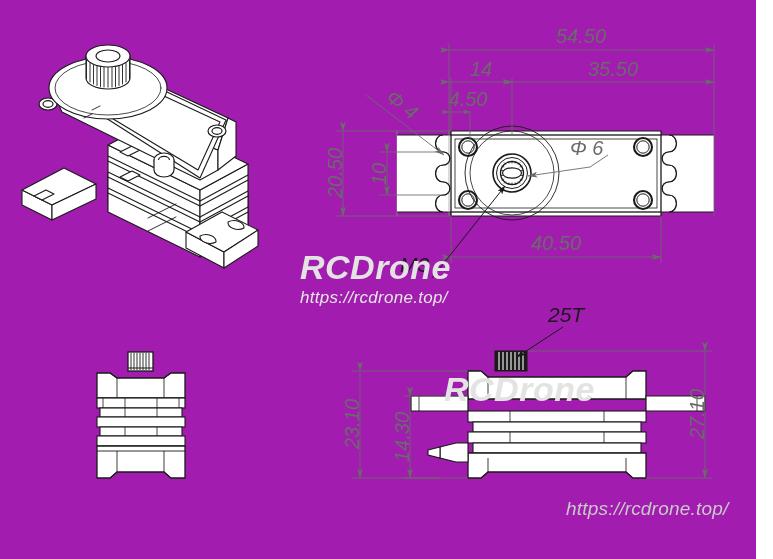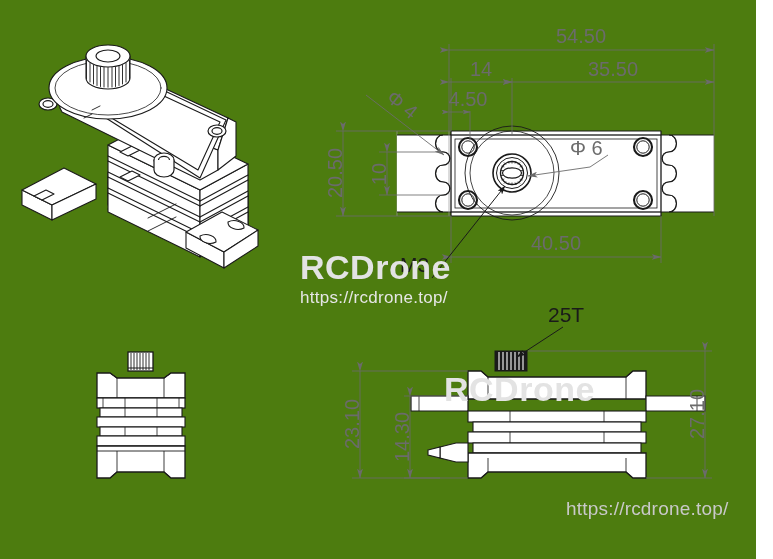--- a/index.html
+++ b/index.html
@@ -4,23 +4,24 @@
 <style>
   html, body {
     margin: 0;
     padding: 0;
     background: #ffffff;
   }
   #page {
     position: relative;
     width: 756px;
     height: 559px;
-    background: #4d7c0f;
+    background: #a21caf;
     overflow: hidden;
     font-family: "Liberation Sans", sans-serif;
+    font-style: italic;
   }
   #drawing {
     position: absolute;
     left: 0;
     top: 0;
     width: 773px;
     height: 559px;
   }
   .wm {
     position: absolute;

